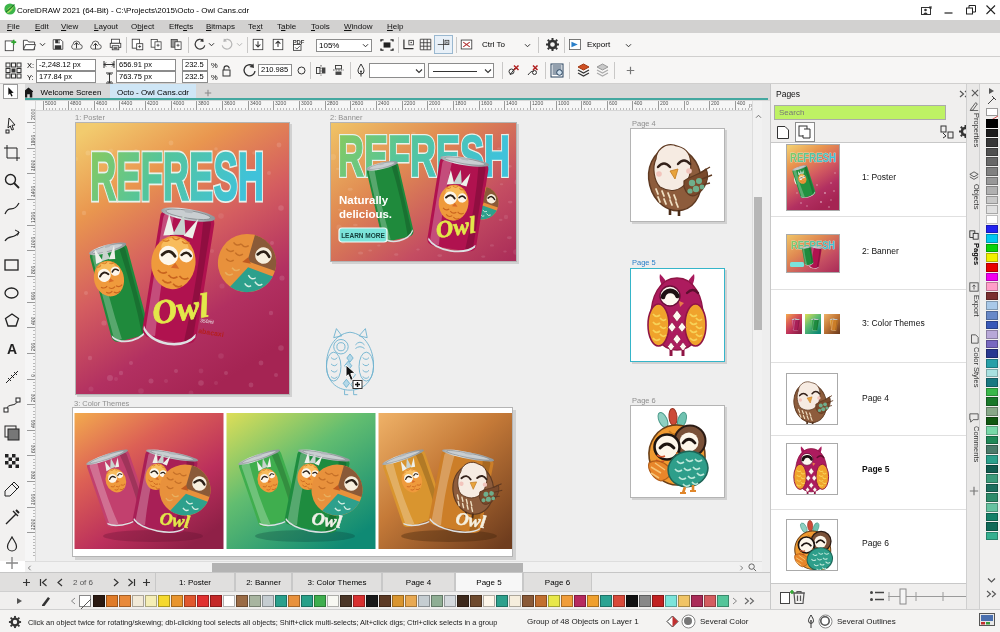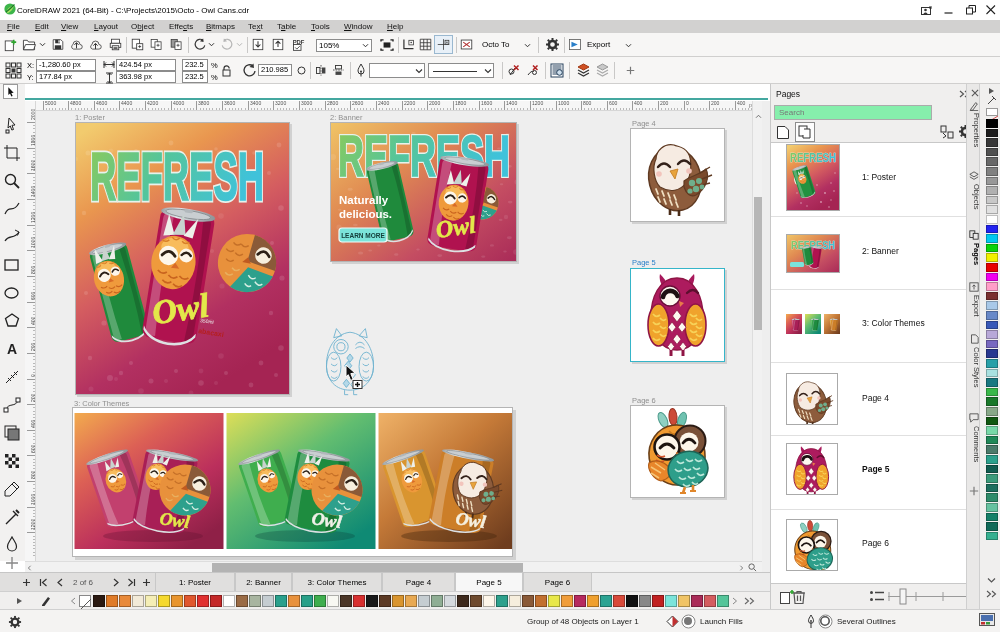--- a/index.html
+++ b/index.html
@@ -196,21 +196,21 @@
   <svg class="abs" style="left:437px;top:5px" width="13" height="13" viewBox="0 0 17 16">
         <path d="M8.5 1 v14 M1 8 h15" stroke="#333" fill="none"></path>
         <rect x="10.5" y="2.5" width="5" height="5" fill="none" stroke="#333"></rect>
         <circle cx="13" cy="5" r="1" fill="#333"></circle>
       </svg>
   <div class="tsep" style="left:456px"></div>
   <svg class="abs" style="left:460px;top:5px" width="13" height="13" viewBox="0 0 16 16">
         <rect x="1.5" y="2.5" width="13" height="11" fill="#fff" stroke="#333"></rect>
         <path d="M4 5 l8 6 M12 5 l-8 6" stroke="#b03030" stroke-width="1.3"></path>
       </svg>
-  <div class="plabel" style="left:482px;top:7px;font-size:8px;">Octo To</div>
+  <div class="plabel" style="left:482px;top:7px;font-size:8px;">Ctrl To</div>
   <svg class="abs" style="left:524px;top:10px" width="7" height="5" viewBox="0 0 8 6">
         <path d="M1 1.5 L4 4.5 L7 1.5" stroke="#333" fill="none" stroke-width="1.2"></path>
       </svg>
   <div class="tsep" style="left:538px"></div>
   <svg class="abs" style="left:545px;top:4px" width="15" height="15" viewBox="0 0 18 18">
         <g fill="#333">
           <path d="M9 3.2 a5.8 5.8 0 1 0 0.001 0 Z M9 6.2 a2.8 2.8 0 1 1 0 5.6 a2.8 2.8 0 1 1 0 -5.6 Z" fill-rule="evenodd"></path>
           <rect x="7.8" y="1.2" width="2.4" height="2.6"></rect>
           <rect x="7.8" y="14.2" width="2.4" height="2.6"></rect>
           <rect x="1.2" y="7.8" width="2.6" height="2.4"></rect>
@@ -240,31 +240,31 @@
           <rect x="12" y="1" width="4" height="4"></rect>
           <rect x="1" y="6.5" width="4" height="4"></rect>
           <rect x="12" y="6.5" width="4" height="4"></rect>
           <rect x="1" y="12" width="4" height="4"></rect>
           <rect x="6.5" y="12" width="4" height="4"></rect>
           <rect x="12" y="12" width="4" height="4"></rect>
         </g>
         <rect x="6.5" y="6.5" width="4" height="4" fill="#333"></rect>
       </svg>
   <div class="plabel" style="left:27px;top:4px">X:</div>
-  <div class="pbox" style="left:36px;top:2px;width:60px;">-1,280.60 px</div>
+  <div class="pbox" style="left:36px;top:2px;width:60px;">-2,248.12 px</div>
   <div class="plabel" style="left:27px;top:16px">Y:</div>
   <div class="pbox" style="left:36px;top:14px;width:60px;">177.84 px</div>
   <svg class="abs" style="left:103px;top:3px" width="12" height="9" viewBox="0 0 12 9">
         <path d="M1 1v7 M11 1v7 M1 4.5h10 M3 2.5 L1 4.5 L3 6.5 M9 2.5 L11 4.5 L9 6.5" stroke="#333" fill="none"></path>
       </svg>
-  <div class="pbox" style="left:116px;top:2px;width:60px;">424.54 px</div>
+  <div class="pbox" style="left:116px;top:2px;width:60px;">656.91 px</div>
   <svg class="abs" style="left:105px;top:15px" width="9" height="12" viewBox="0 0 9 12">
         <path d="M1 1h7 M1 11h7 M4.5 1v10 M2.5 3 L4.5 1 L6.5 3 M2.5 9 L4.5 11 L6.5 9" stroke="#333" fill="none"></path>
       </svg>
-  <div class="pbox" style="left:116px;top:14px;width:60px;">363.98 px</div>
+  <div class="pbox" style="left:116px;top:14px;width:60px;">763.75 px</div>
   <div class="pbox" style="left:182px;top:2px;width:26px;">232.5</div>
   <div class="plabel" style="left:211px;top:4px">%</div>
   <div class="pbox" style="left:182px;top:14px;width:26px;">232.5</div>
   <div class="plabel" style="left:211px;top:16px">%</div>
   <svg class="abs" style="left:222px;top:8px" width="11" height="12" viewBox="0 0 11 12">
         <path d="M2 5 V3.5 a2.6 2.6 0 0 1 5.2 0" fill="none" stroke="#333" stroke-width="1.2"></path>
         <rect x="1" y="5" width="7" height="6" fill="none" stroke="#333"></rect>
       </svg>
   <svg class="abs" style="left:241px;top:6px" width="15" height="15" viewBox="0 0 15 15">
         <path d="M12 3 a5.5 5.5 0 1 0 2 5" fill="none" stroke="#333" stroke-width="1.3"></path>
@@ -328,20 +328,30 @@
         <path d="M6.5 1 L12 4 L6.5 7 L1 4 Z" fill="#c8c8c8" stroke="#999"></path>
         <path d="M1 7 L6.5 10 L12 7" stroke="#aaa" fill="none" stroke-width="1.2"></path>
         <path d="M1 10 L6.5 13 L12 10" stroke="#aaa" fill="none" stroke-width="1.2"></path>
       </svg>
   <div class="psep" style="left:614px"></div>
   <svg class="abs" style="left:626px;top:9px" width="9" height="9" viewBox="0 0 12 12">
         <path d="M6 1 v10 M1 6 h10" stroke="#777" stroke-width="1.6"></path>
       </svg>
 </div>
 
+<div id="tabrow">
+  <svg class="abs" style="left:23px;top:3px" width="11" height="11" viewBox="0 0 13 13">
+        <path d="M6.5 0.5 L13 6 H11 V12.5 H8 V8.5 H5 V12.5 H2 V6 H0 Z" fill="#1a1a1a"></path>
+      </svg>
+  <div class="doctab" style="left:33px;width:76px;background:#d8d8d8;">Welcome Screen</div>
+  <div class="doctab" style="left:110px;width:86px;background:#cfe6f6;">Octo - Owl Cans.cdr</div>
+  <svg class="abs" style="left:204px;top:5px" width="8" height="8" viewBox="0 0 10 10">
+        <path d="M5 1 v8 M1 5 h8" stroke="#888" stroke-width="1.3"></path>
+      </svg>
+</div>
 <div id="tealline"></div>
 <div id="hruler">
       <div style="position:absolute;left:6.5px;top:0;width:1px;height:9px;background:#9a9a9a"></div>
       <div class="rnum" style="left:8.5px">5000</div>
       <div style="position:absolute;left:9.7px;top:7px;width:1px;height:3px;background:#b8b8b8"></div>
       <div style="position:absolute;left:12.9px;top:7px;width:1px;height:3px;background:#b8b8b8"></div>
       <div style="position:absolute;left:16.1px;top:7px;width:1px;height:3px;background:#b8b8b8"></div>
       <div style="position:absolute;left:19.3px;top:7px;width:1px;height:3px;background:#b8b8b8"></div>
       <div style="position:absolute;left:22.5px;top:7px;width:1px;height:3px;background:#b8b8b8"></div>
       <div style="position:absolute;left:25.7px;top:7px;width:1px;height:3px;background:#b8b8b8"></div>
@@ -1214,21 +1224,21 @@
       </svg>
 </div>
 <div id="cgap"></div>
 
 <div id="docker">
   <div class="abs" style="left:5px;top:5px;font-size:8.5px;color:#111;">Pages</div>
   <svg class="abs" style="left:188px;top:6px" width="11" height="8" viewBox="0 0 11 8">
         <path d="M1 1 L4.5 4 L1 7 M6 1 L9.5 4 L6 7" stroke="#555" fill="none" stroke-width="1.2"></path>
       </svg>
 
-  <div class="abs" style="left:3px;top:21px;width:158px;height:15px;background:#86efac;border:1px solid #ababab;font-size:8px;color:#777;line-height:14px;padding-left:4px;">Search</div>
+  <div class="abs" style="left:3px;top:21px;width:172px;height:15px;background:#bef264;border:1px solid #ababab;font-size:8px;color:#777;line-height:14px;padding-left:4px;">Search</div>
   <svg class="abs" style="left:5px;top:41px" width="14" height="15" viewBox="0 0 14 15">
         <path d="M1.5 1.5 H9 L12.5 5 V13.5 H1.5 Z" fill="#fff" stroke="#333"></path>
       </svg>
   <div class="abs" style="left:24px;top:38px;width:20px;height:20px;background:#fdfdfd;border:1px solid #8c8c8c;"></div>
   <svg class="abs" style="left:27px;top:41px" width="14" height="15" viewBox="0 0 14 15">
         <rect x="1" y="1" width="8" height="10" fill="#fff" stroke="#333"></rect>
         <path d="M6 4 h6 v9 h-7 v-3" fill="#fff" stroke="#333"></path>
       </svg>
   <svg class="abs" style="left:169px;top:41px" width="15" height="15" viewBox="0 0 15 15">
         <rect x="1" y="1" width="5" height="6" fill="none" stroke="#333"></rect>
@@ -1598,30 +1608,31 @@
           <rect x="7.8" y="1.2" width="2.4" height="2.6"></rect>
           <rect x="7.8" y="14.2" width="2.4" height="2.6"></rect>
           <rect x="1.2" y="7.8" width="2.6" height="2.4"></rect>
           <rect x="14.2" y="7.8" width="2.6" height="2.4"></rect>
           <rect x="3" y="3" width="2.4" height="2.4" transform="rotate(45 4.2 4.2)"></rect>
           <rect x="12.6" y="3" width="2.4" height="2.4" transform="rotate(45 13.8 4.2)"></rect>
           <rect x="3" y="12.6" width="2.4" height="2.4" transform="rotate(45 4.2 13.8)"></rect>
           <rect x="12.6" y="12.6" width="2.4" height="2.4" transform="rotate(45 13.8 13.8)"></rect>
         </g>
       </svg>
+  <span style="position:absolute;left:28px;top:8px;font-size:7.4px;">Click an object twice for rotating/skewing; dbl-clicking tool selects all objects; Shift+click multi-selects; Alt+click digs; Ctrl+click selects in a group</span>
   <span style="position:absolute;left:527px;top:7px;">Group of 48 Objects on Layer 1</span>
   <svg class="abs" style="left:666px;top:5px" width="13" height="13" viewBox="0 0 13 13">
         <path d="M6.5 1 L12 6.5 L6.5 12 L1 6.5 Z" fill="#fff" stroke="#333"></path>
         <path d="M6.5 1 L12 6.5 L6.5 12 Z" fill="#c03030"></path>
       </svg>
   <svg class="abs" style="left:681px;top:4px" width="15" height="15" viewBox="0 0 15 15">
         <circle cx="7.5" cy="7.5" r="6.5" fill="#fff" stroke="#888"></circle>
         <circle cx="7" cy="7" r="4" fill="#777"></circle>
       </svg>
-  <span style="position:absolute;left:700px;top:7px;">Launch Fills</span>
+  <span style="position:absolute;left:700px;top:7px;">Several Color</span>
   <svg class="abs" style="left:806px;top:4px" width="10" height="15" viewBox="0 0 10 15">
         <path d="M5 1 C6.2 3.5 7.5 4.6 7.5 6.8 a2.5 2.5 0 0 1 -5 0 C2.5 4.6 3.8 3.5 5 1 Z" fill="none" stroke="#333"></path>
         <circle cx="5" cy="7" r="0.9" fill="#333"></circle>
         <path d="M5 8 v6" stroke="#333"></path>
       </svg>
   <svg class="abs" style="left:818px;top:4px" width="15" height="15" viewBox="0 0 15 15">
         <circle cx="7.5" cy="7.5" r="6.5" fill="#fff" stroke="#888"></circle>
         <circle cx="7" cy="7" r="4.2" fill="none" stroke="#555" stroke-width="1.6"></circle>
       </svg>
   <span style="position:absolute;left:837px;top:7px;">Several Outlines</span>

